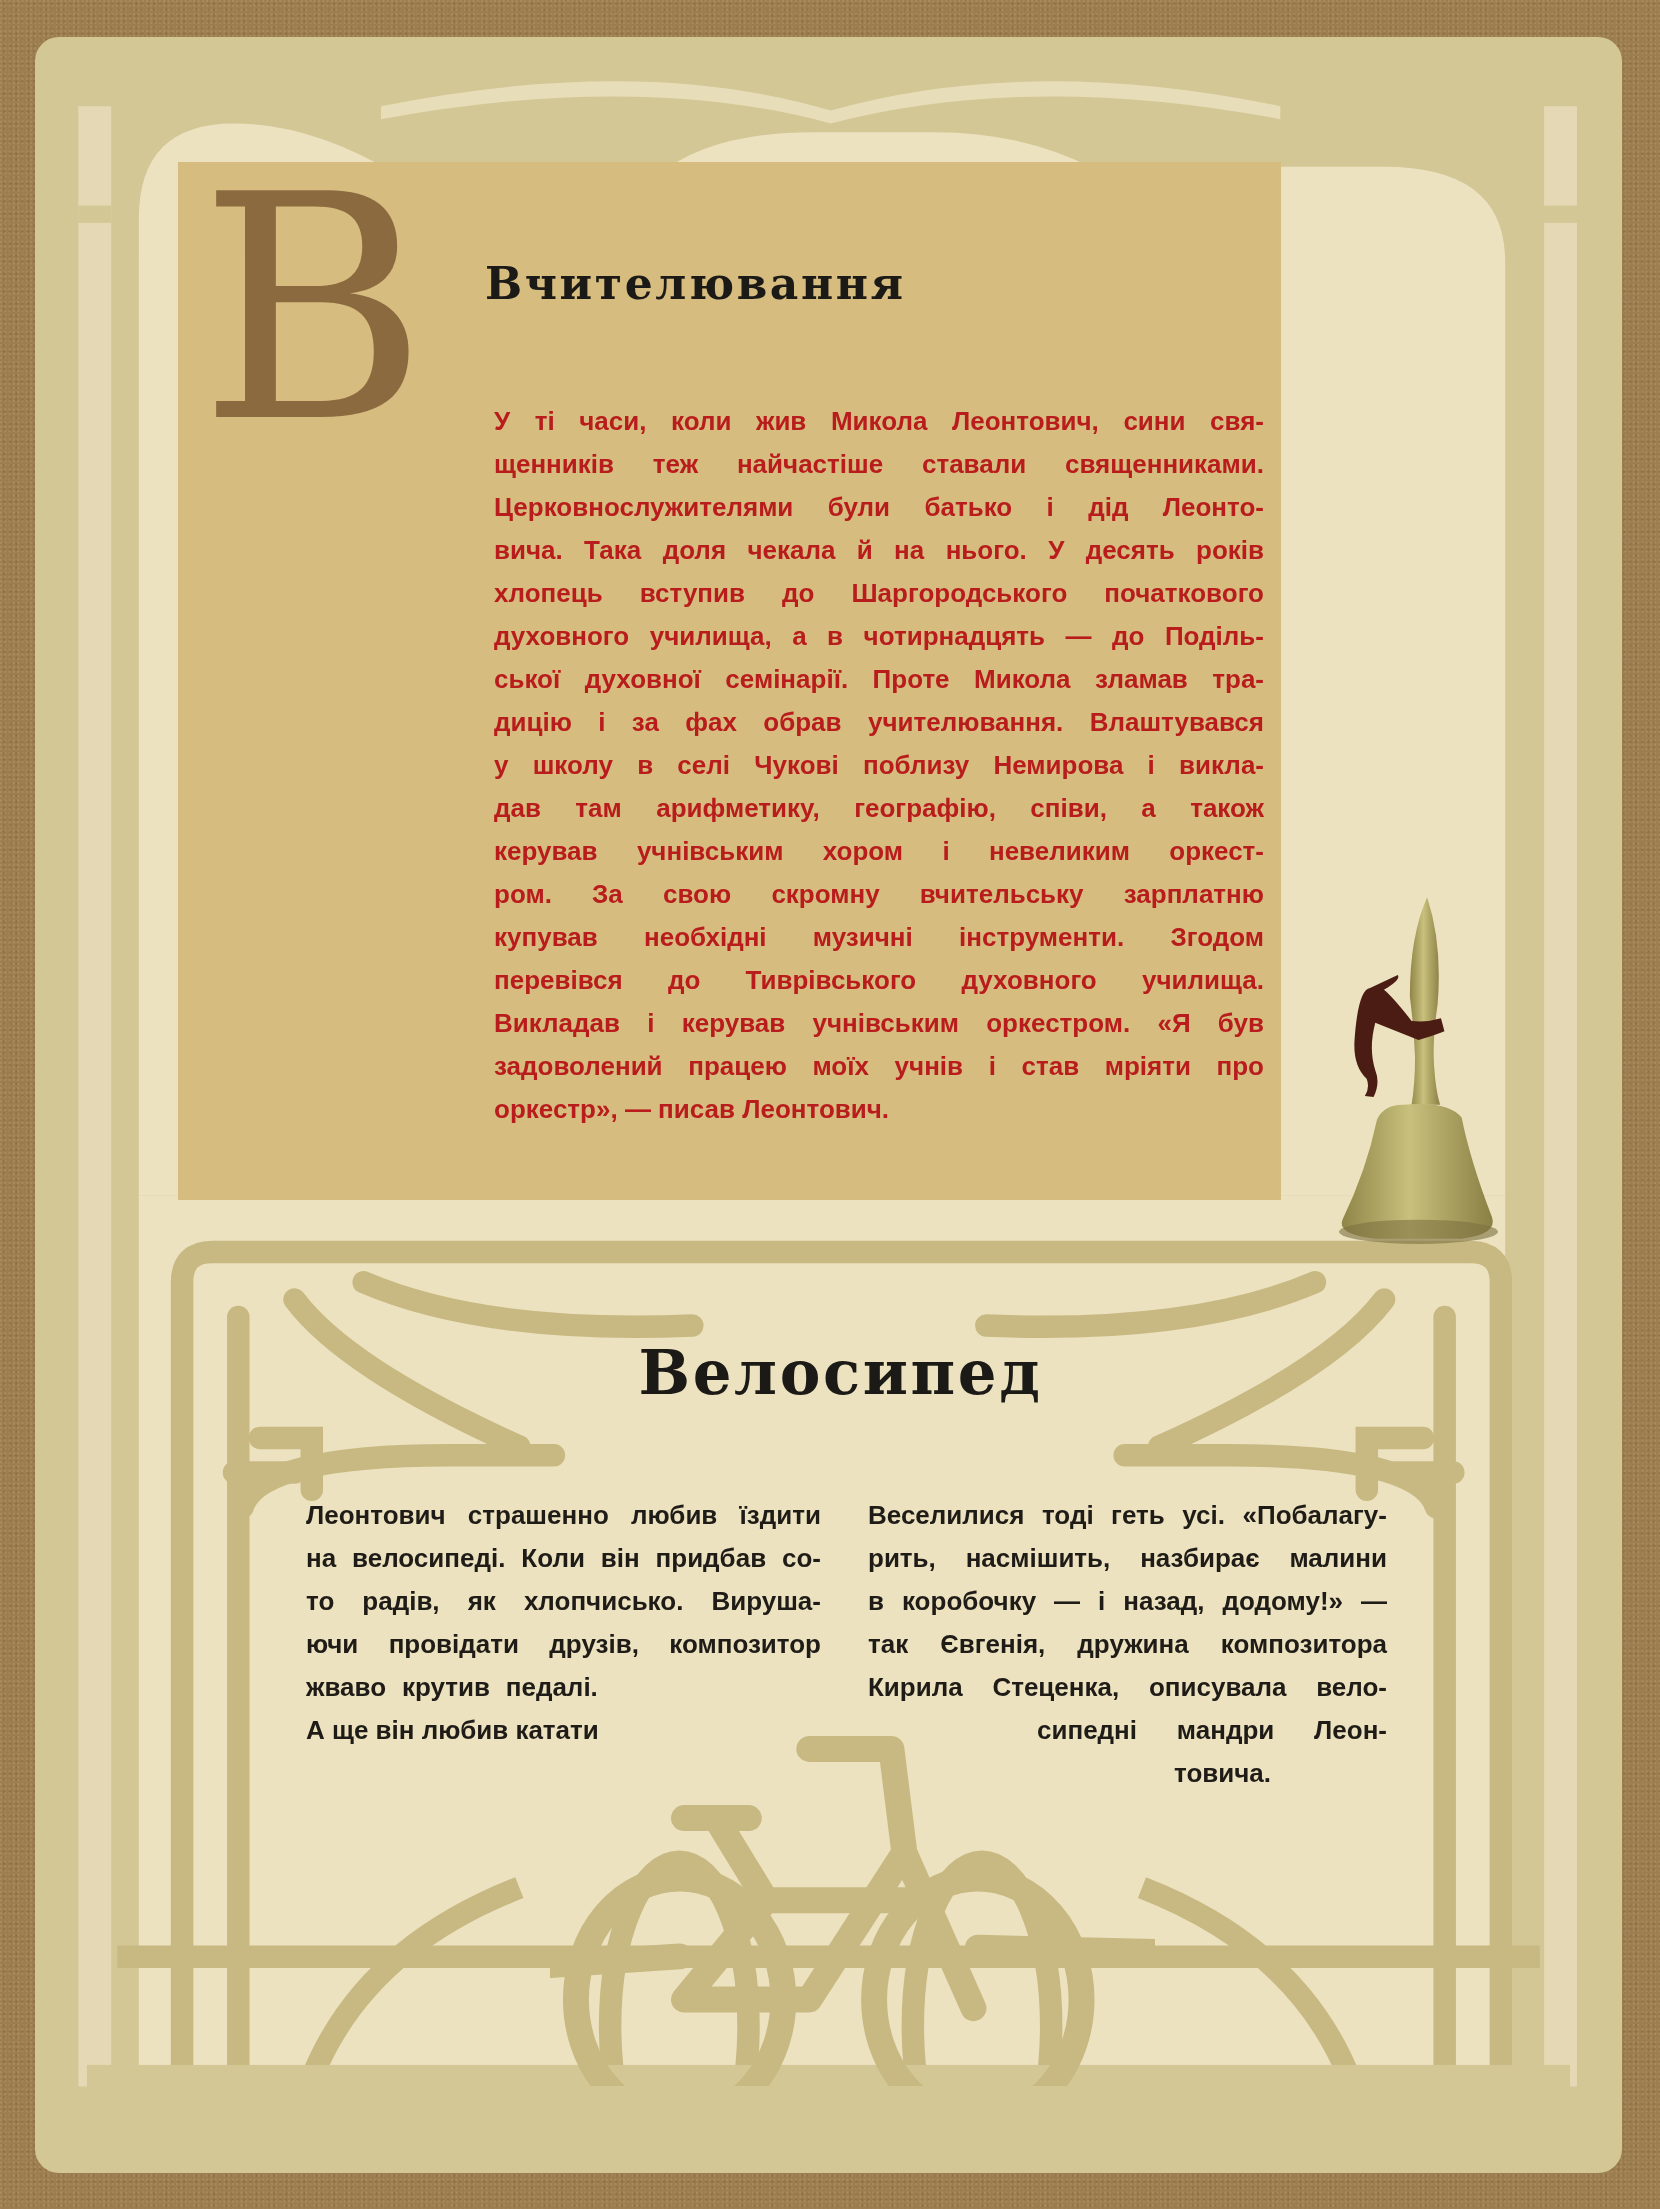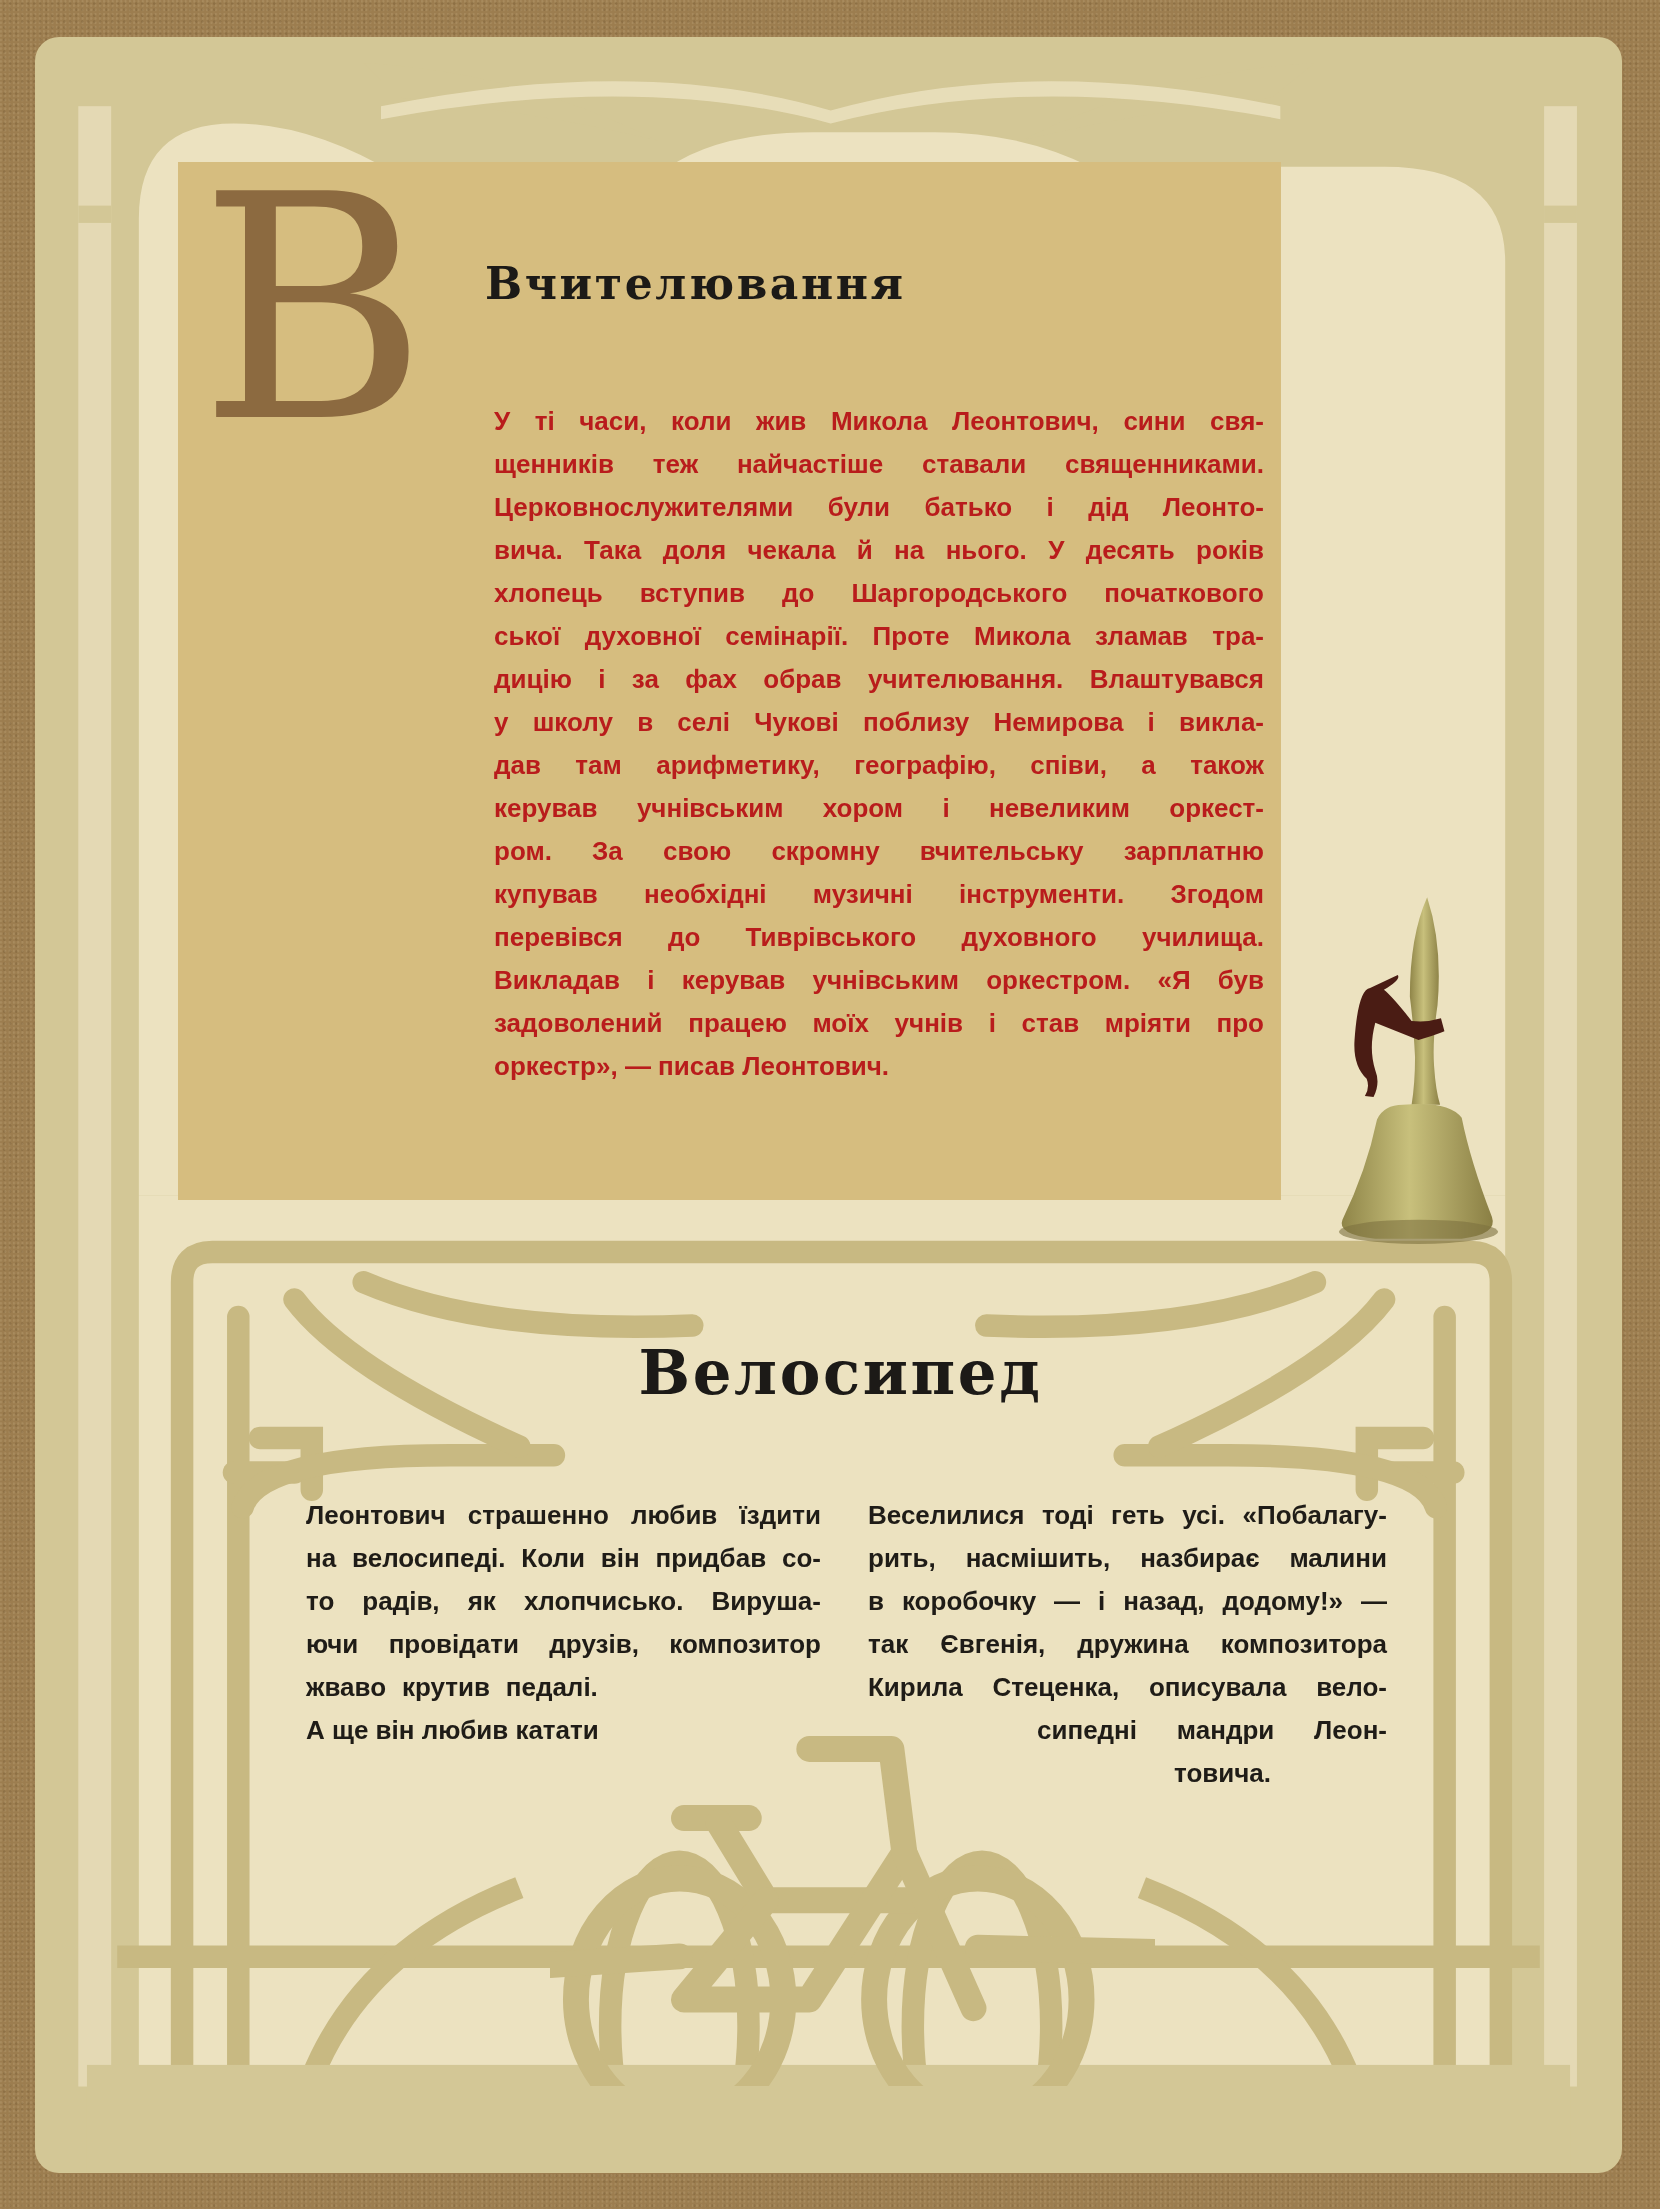--- a/index.html
+++ b/index.html
@@ -108,20 +108,21 @@
   <div class="dropcap">В</div>
 
   <h1 class="title1" style="margin:0;">Вчителювання</h1>
 
   <div class="body1">
     <span class="line">У ті часи, коли жив Микола Леонтович, сини свя-</span>
     <span class="line">щенників теж найчастіше ставали священниками.</span>
     <span class="line">Церковнослужителями були батько і дід Леонто-</span>
     <span class="line">вича. Така доля чекала й на нього. У десять років</span>
     <span class="line">хлопець вступив до Шаргородського початкового</span>
+    <span class="line">духовного училища, а в чотирнадцять — до Поділь-</span>
     <span class="line">ської духовної семінарії. Проте Микола зламав тра-</span>
     <span class="line">дицію і за фах обрав учителювання. Влаштувався</span>
     <span class="line">у школу в селі Чукові поблизу Немирова і викла-</span>
     <span class="line">дав там арифметику, географію, співи, а також</span>
     <span class="line">керував учнівським хором і невеликим оркест-</span>
     <span class="line">ром. За свою скромну вчительську зарплатню</span>
     <span class="line">купував необхідні музичні інструменти. Згодом</span>
     <span class="line">перевівся до Тиврівського духовного училища.</span>
     <span class="line">Викладав і керував учнівським оркестром. «Я був</span>
     <span class="line">задоволений працею моїх учнів і став мріяти про</span>

